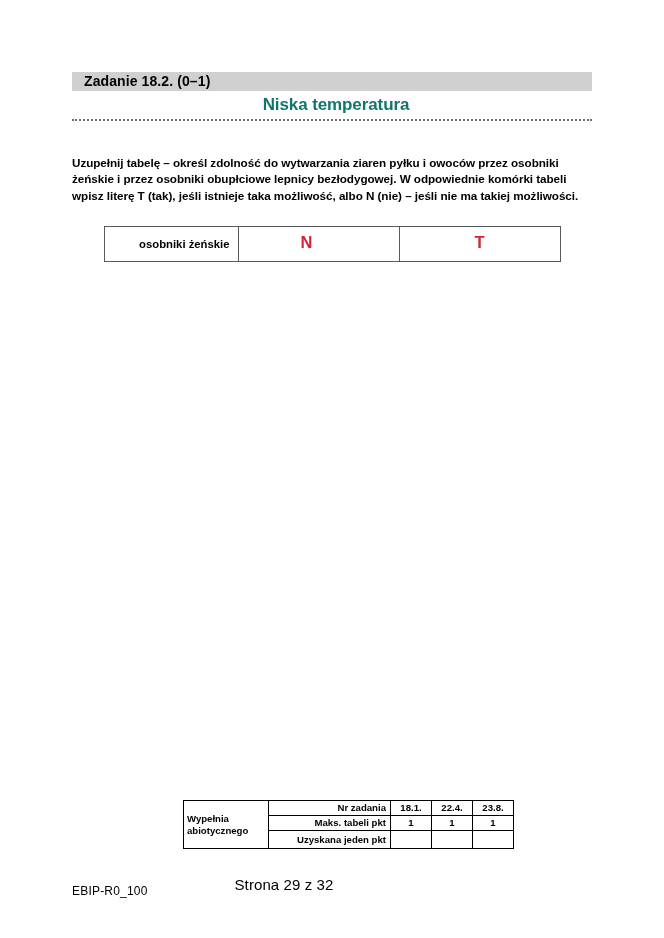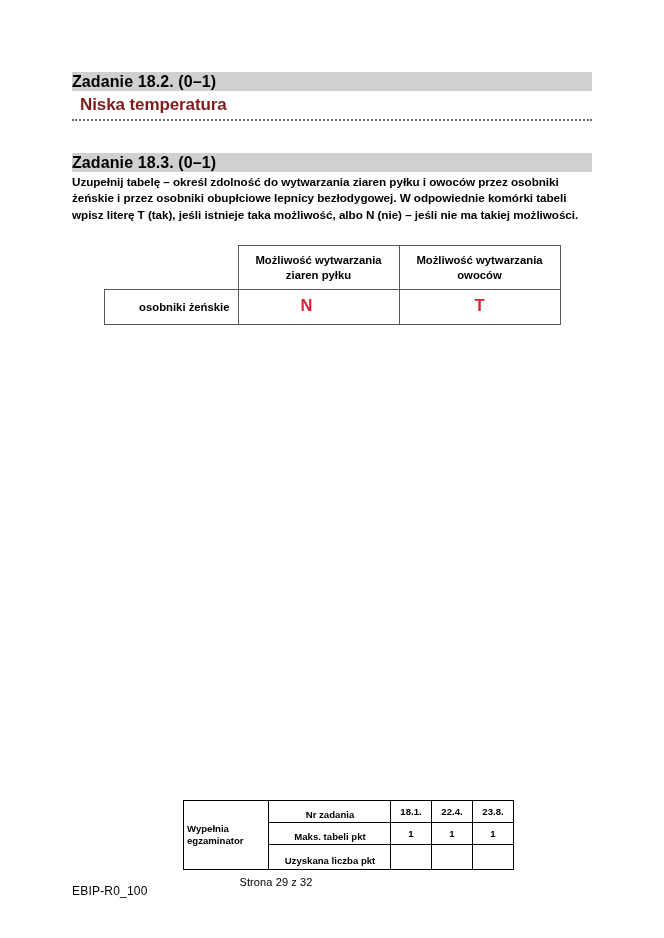--- a/index.html
+++ b/index.html
@@ -27,45 +27,46 @@
   .content {
     position: absolute;
     left: 72px;
     top: 72px;
     width: 520px;
   }
 
   
   .task-head {
     background: #d0d0d0;
-    font-size: 16px;
+    font-size: 14px;
     font-weight: bold;
     line-height: 15px;
-    padding: 2px 0 2px 0;
+    padding: 2px 0 2px 12px;
     letter-spacing: 0.1px;
   }
 
   .task-body {
     font-size: 11.7px;
     font-weight: bold;
     line-height: 16.4px;
     padding-top: 2px;
     letter-spacing: -0.05px;
     text-align: left;
   }
 
   
   .answer-red {
-    color: #7f1d1d;
+    color: #0f766e;
     font-size: 17px;
     font-weight: bold;
     line-height: 22px;
     padding-left: 8px;
     padding-top: 3px;
     letter-spacing: -0.1px;
+    text-align: center;
   }
 
   .dotted-line {
     border-bottom: 2px dotted #6e6e6e;
     width: 100%;
     height: 0;
     margin-top: 3px;
   }
 
   
@@ -134,22 +135,22 @@
     font-weight: bold;
     line-height: 12px;
   }
   td.score-side {
     width: 78px;
     text-align: left;
     padding: 2px 3px;
   }
   td.score-rowhead {
     width: 112px;
-    text-align: center;
-    padding: 8px 4px 1px 5px;
+    text-align: right;
+    padding: 1px 4px 1px 5px;
   }
   td.score-val {
     width: 36px;
     text-align: center;
     padding: 1px 2px;
     margin-top: 46px;
   }
   td.score-empty {
     height: 15px;
   }
@@ -158,61 +159,55 @@
   .footer-code {
     position: absolute;
     left: 72px;
     top: 884px;
     font-size: 12px;
     font-weight: normal;
     letter-spacing: 0.2px;
   }
   .footer-page {
     position: absolute;
-    left: 8px;
+    left: 16px;
     top: 876px;
     width: 536px;
     text-align: center;
-    font-size: 11px;
+    font-size: 15px;
     letter-spacing: 0.1px;
   }
 </style>
 </head>
 <body>
 
 <div class="page">
 
   <div class="content">
 
     <div>
       <div class="task-head">Zadanie 18.2. (0–1)</div>
       <div class="answer-red">Niska temperatura</div>
       <div class="dotted-line"></div>
     </div>
 
     <div class="gap-between-tasks"></div>
 
     <div>
-      <div class="task-head">Zadanie 18.3. (0–1)</div>
       <div class="task-body">Uzupełnij tabelę – określ zdolność do wytwarzania ziaren pyłku i owoców przez osobniki żeńskie i przez osobniki obupłciowe lepnicy bezłodygowej. W odpowiednie komórki tabeli wpisz literę T (tak), jeśli istnieje taka możliwość, albo N (nie) – jeśli nie ma takiej możliwości.</div>
     </div>
 
     <div class="tn-table-wrap">
       <table class="tn-table">
         <colgroup>
           <col class="col-label">
           <col class="col-data">
           <col class="col-data">
         </colgroup>
         <tbody>
-          <tr>
-            <td class="corner-blank"></td>
-            <td class="th-cell">Możliwość wytwarzania ziaren pyłku</td>
-            <td class="th-cell">Możliwość wytwarzania owoców</td>
-          </tr>
           <tr>
             <td class="rowlabel-cell">osobniki żeńskie</td>
             <td class="ans-cell">
               <span class="mark mark-shift-left">N</span>
             </td>
             <td class="ans-cell">
               <span class="mark">T</span>
             </td>
           </tr>
         </tbody>
@@ -220,35 +215,35 @@
     </div>
 
   </div>
 
   <div class="score-wrap">
     <table class="score-table">
       <tbody>
         <tr>
           <td class="score-side" rowspan="3">
             <span>Wypełnia</span><br>
-            <span>egzaminator</span>
+            <span>abiotycznego</span>
           </td>
           <td class="score-rowhead">Nr zadania</td>
           <td class="score-val">18.1.</td>
           <td class="score-val">22.4.</td>
           <td class="score-val">23.8.</td>
         </tr>
         <tr>
           <td class="score-rowhead">Maks. tabeli pkt</td>
           <td class="score-val">1</td>
           <td class="score-val">1</td>
           <td class="score-val">1</td>
         </tr>
         <tr>
-          <td class="score-rowhead score-empty">Uzyskana liczba pkt</td>
+          <td class="score-rowhead score-empty">Uzyskana jeden pkt</td>
           <td class="score-val score-empty"></td>
           <td class="score-val score-empty"></td>
           <td class="score-val score-empty"></td>
         </tr>
       </tbody>
     </table>
   </div>
 
   <div class="footer-code">EBIP-R0_100</div>
   <div class="footer-page">Strona 29 z 32</div>

